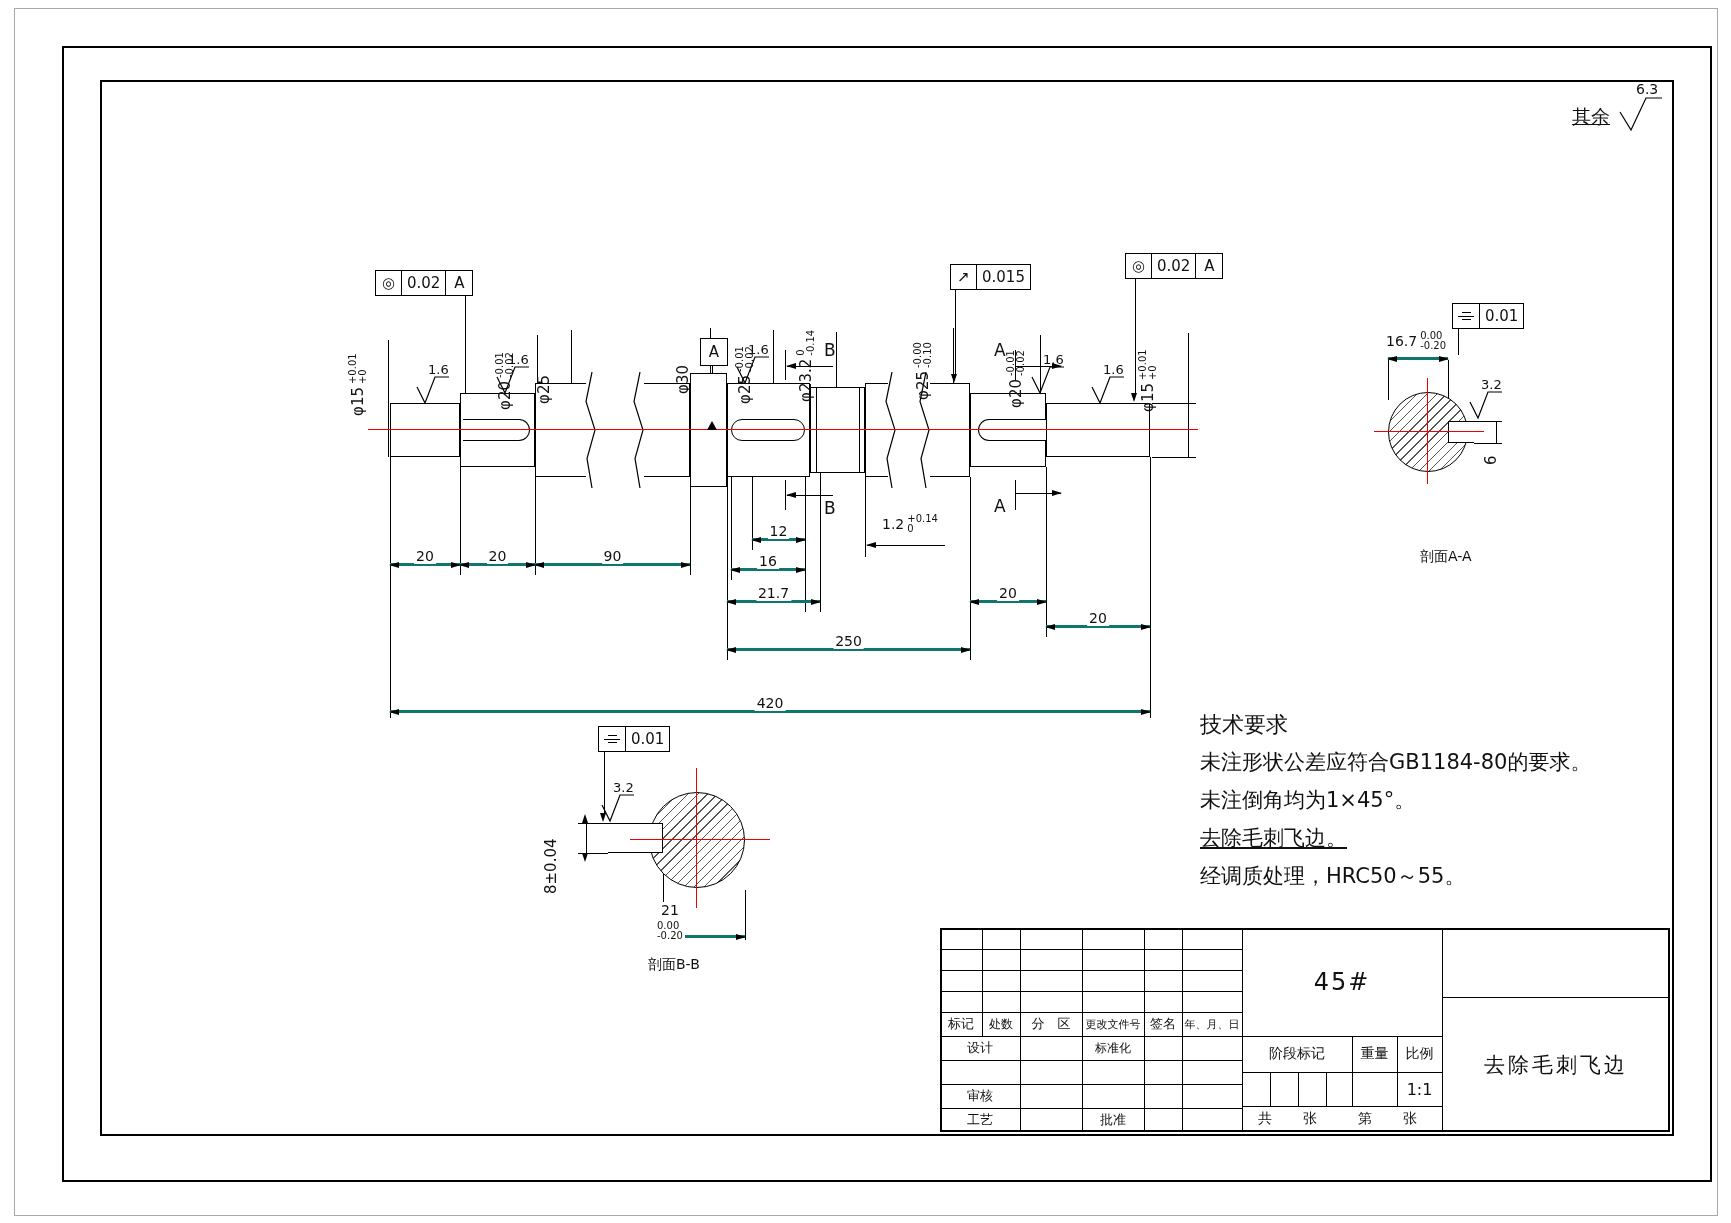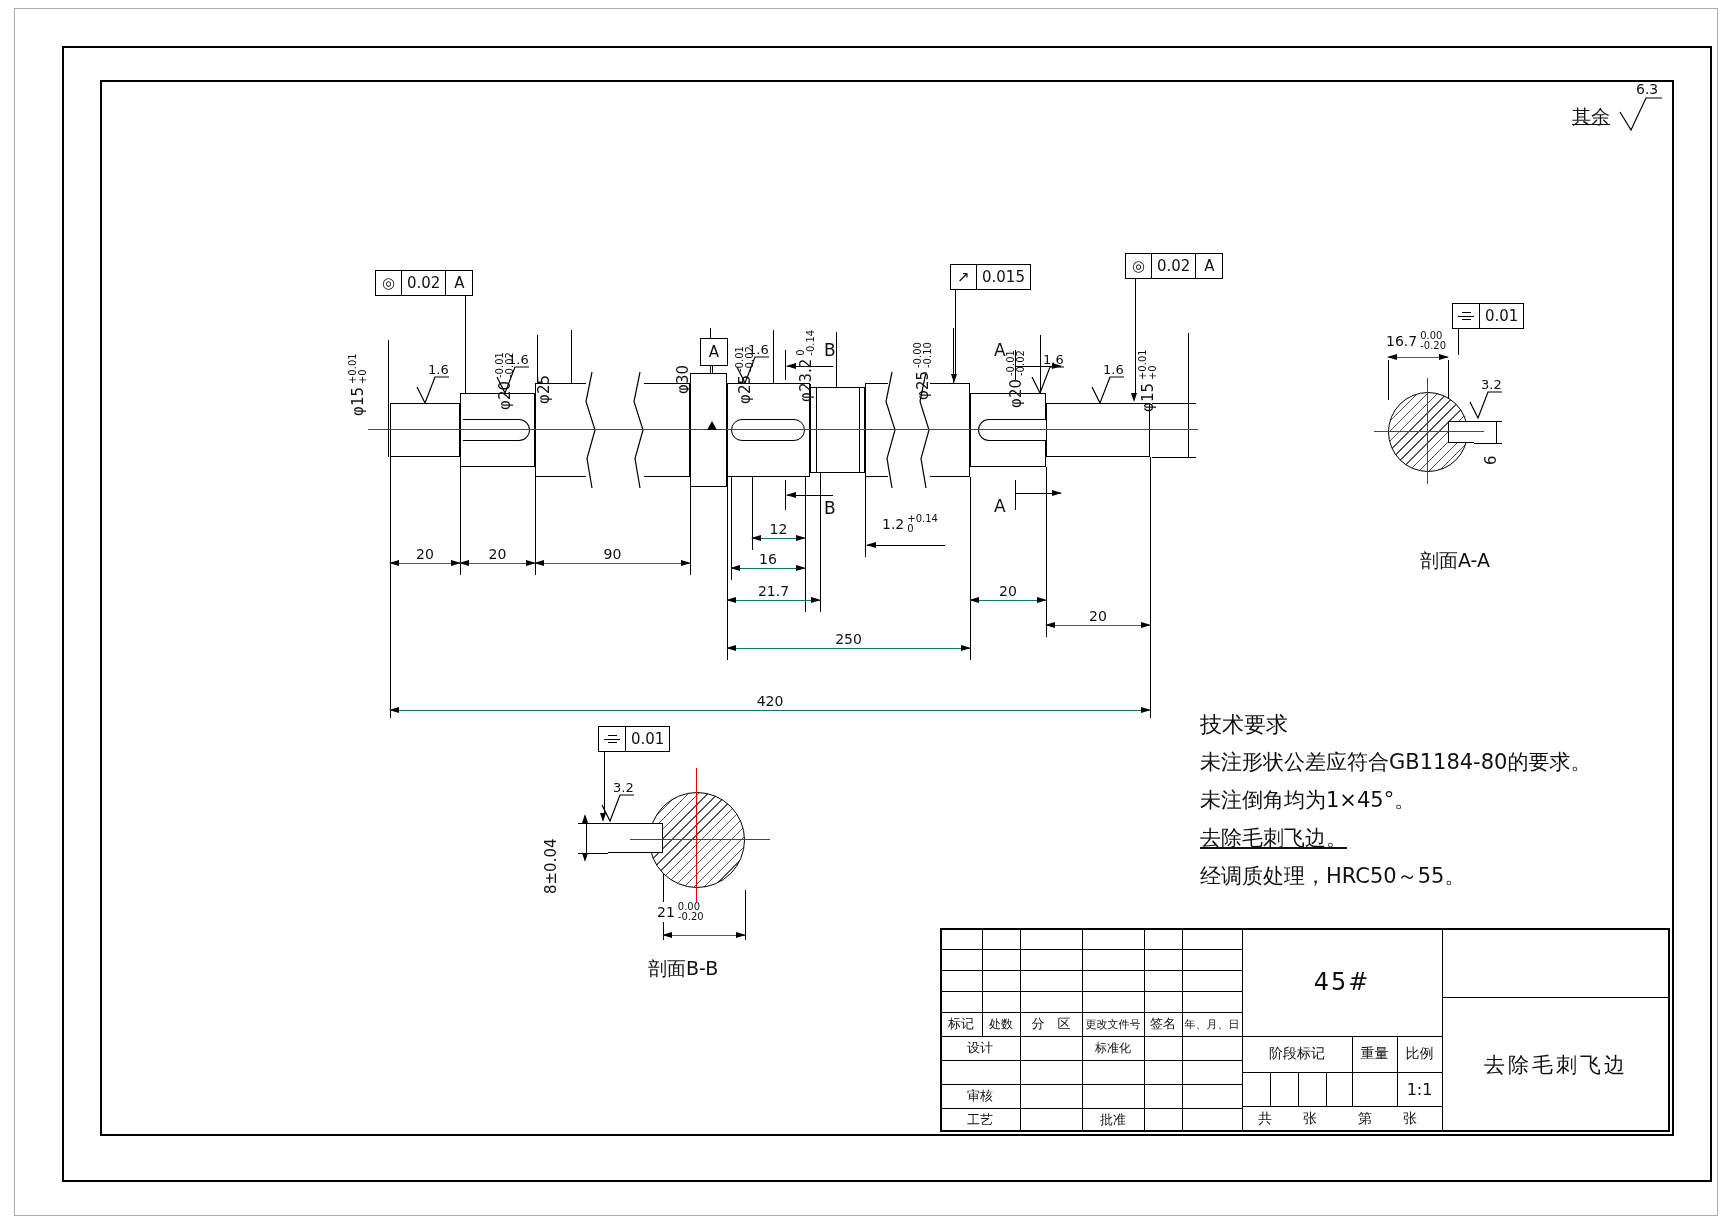--- a/index.html
+++ b/index.html
@@ -13,36 +13,36 @@
   .innerline{position:absolute;width:0;border-left:1px solid #000;z-index:3;}
   .slot{position:absolute;border:1.2px solid #000;background:#fff;box-sizing:border-box;z-index:3;}
   .slot-or{border-radius:0 11px 11px 0;border-left:none;}
   .slot-r{border-radius:11px;}
   .slot-ol{border-radius:11px 0 0 11px;border-right:none;}
   .breakcover{position:absolute;background:#fff;z-index:3;}
   .zig{position:absolute;z-index:4;}
   .zig polyline{fill:none;stroke:#000;stroke-width:1.2;}
   .cl{position:absolute;height:0;border-top:1.2px solid #e00;z-index:6;}
   .clv{position:absolute;width:0;border-left:1.2px solid #e00;z-index:6;}
-  .dim{position:absolute;height:0;border-top:1px solid #0f766e;z-index:5;}
+  .dim{position:absolute;height:0;border-top:3px solid #0f766e;z-index:5;}
   .dlab{position:absolute;left:50%;top:-18px;transform:translateX(-50%);font-size:14px;white-space:nowrap;background:#fff;padding:0 2px;}
   .ah{position:absolute;width:0;height:0;border-style:solid;}
   .ah-l{border-width:3.5px 10px 3.5px 0;border-color:transparent #000 transparent transparent;left:-1px;top:-4px;}
   .ah-r{border-width:3.5px 0 3.5px 10px;border-color:transparent transparent transparent #000;right:-1px;top:-4px;}
   .ah-d{position:absolute;width:0;height:0;border-style:solid;border-width:9px 3.5px 0 3.5px;border-color:#000 transparent transparent transparent;}
   .ah-u{position:absolute;width:0;height:0;border-style:solid;border-width:0 3.5px 9px 3.5px;border-color:transparent transparent #000 transparent;}
   .tri-up{position:absolute;width:0;height:0;border-style:solid;border-width:0 5px 9px 5px;border-color:transparent transparent #000 transparent;z-index:7;}
   .vlabel{position:absolute;display:flex;align-items:center;gap:3px;transform:rotate(-90deg);transform-origin:0 100%;white-space:nowrap;font-size:15px;z-index:6;}
   .stk{display:inline-flex;flex-direction:column;font-size:10px;line-height:10px;}
   .tg{position:absolute;display:flex;align-items:center;gap:3px;font-size:14px;z-index:6;background:#fff;padding:0 2px;}
   .gframe{position:absolute;display:flex;background:#fff;border:1.4px solid #000;z-index:8;}
   .gcell{display:flex;align-items:center;justify-content:center;height:24px;min-width:26px;padding:0 5px;font-size:15px;border-right:1.4px solid #000;box-sizing:border-box;}
   .gcell:last-child{border-right:none;}
   .datumbox{position:absolute;width:26px;height:26px;border:1.4px solid #000;display:flex;align-items:center;justify-content:center;font-size:15px;background:#fff;z-index:8;}
-  .seclab{position:absolute;font-size:19px;z-index:6;}
+  .seclab{position:absolute;font-size:14px;z-index:6;}
   .slab{position:absolute;font-size:17px;z-index:8;}
   .rough{position:absolute;z-index:8;}
   .rough svg{overflow:visible;}
   .rough polyline{fill:none;stroke:#000;stroke-width:1.2;}
   .rlab{position:absolute;font-size:13px;white-space:nowrap;}
   .hatch{position:absolute;border-radius:50%;border:1.6px solid #000;background:repeating-linear-gradient(135deg,#fff 0 6px,#555 6px 7px);box-sizing:border-box;z-index:2;}
   .kslot{position:absolute;background:#fff;box-sizing:border-box;z-index:4;}
   .symicon{display:inline-flex;flex-direction:column;align-items:center;gap:2.5px;}
   .symicon i{display:block;height:0;border-top:1.6px solid #000;}
   .tb-line-h{position:absolute;height:0;border-top:1.6px solid #000;z-index:9;}
@@ -373,21 +373,21 @@
     </div>
   <div class="rough" style="left:600px;top:793px;"><svg width="36" height="30">
         <polyline points="2,12 10,28 20,2 34,2"></polyline>
       </svg><span class="rlab" style="left:13px;top:-13px;">3.2</span></div>
   <div class="vl" style="left:663px;top:857px;height:83px;"></div>
   <div class="vl" style="left:745px;top:890px;height:50px;"></div>
   <div class="dim" style="left:663px;top:935px;width:82px;">
       <i class="ah ah-l"></i>
       <i class="ah ah-r"></i>
     </div>
-  <div class="tg" style="left:655px;top:902px;">
+  <div class="tg" style="left:655px;top:902px;flex-direction:column;">
     <span>21</span>
     <span class="stk">
         <span>0.00</span>
         <span>-0.20</span>
       </span>
   </div>
   <span class="seclab" style="left:648px;top:956px;">剖面B-B</span>
 
   <div class="tech" style="left:1200px;top:710px;font-size:22px;">技术要求</div>
   <div class="tech" style="left:1200px;top:748px;">未注形状公差应符合GB1184-80的要求。</div>

